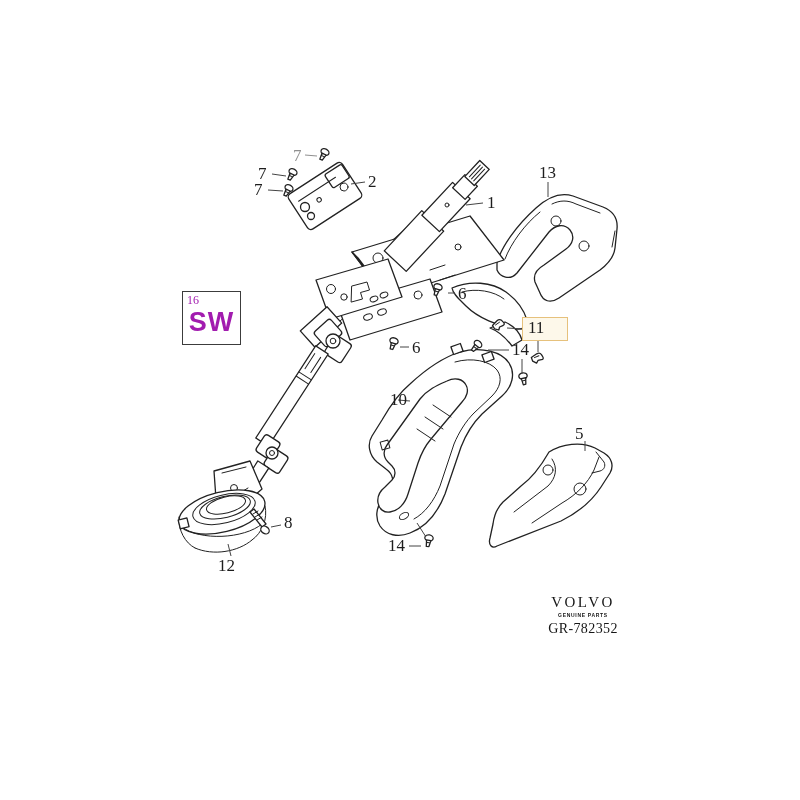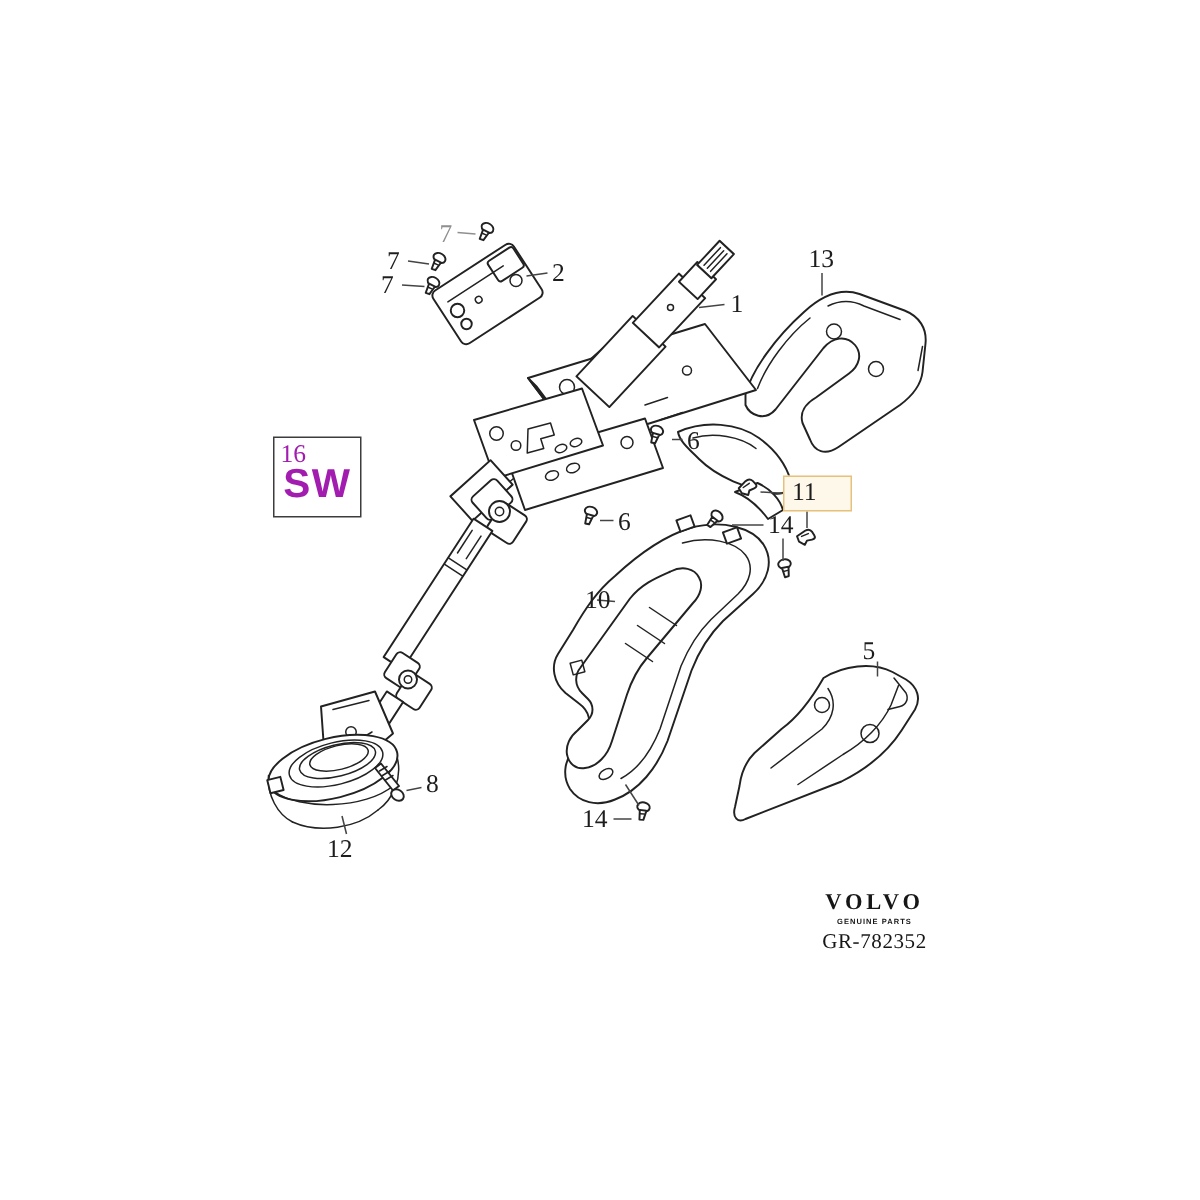--- a/index.html
+++ b/index.html
@@ -14,27 +14,27 @@
   .art .leader{fill:none;stroke:var(--leader-color,#444);stroke-width:1;}
   .art .mut{stroke:var(--muted-label-color,#8f8f8f);}
   .lbl{position:absolute;font-size:17px;line-height:1.1;
        color:var(--label-color,#1d1d1d);}
   .lbl.muted{color:var(--muted-label-color,#8f8f8f);}
   .lbl.hl{border:1.2px solid var(--highlight-border-color,#e6c17c);
           background:var(--highlight-fill-color,#fdf8ea);
           padding:1px 23px 2px 5px;margin:-3px 0 0 -6px;}
   .swbox{position:absolute;left:182px;top:291px;width:57px;height:52px;
          border:1.6px solid #3c3c3c;background:#fff;}
-  .swidx{position:absolute;left:4px;top:1px;font-size:17px;color:#a21caf;}
+  .swidx{position:absolute;left:4px;top:1px;font-size:12px;color:#a21caf;}
   .swcode{position:absolute;left:0;right:0;top:15px;text-align:center;
           font-family:"Liberation Sans",sans-serif;font-weight:bold;
           font-size:27px;letter-spacing:1px;color:#a21caf;}
   .brand{position:absolute;left:538px;top:594px;width:90px;text-align:center;
          color:#161616;}
-  .brand-name{font-weight:bold;font-size:15px;letter-spacing:2.5px;}
+  .brand-name{font-weight:normal;font-size:15px;letter-spacing:2.5px;}
   .brand-tag{font-family:"Liberation Sans",sans-serif;font-weight:bold;
              font-size:5px;letter-spacing:0.7px;margin-top:1px;}
   .brand-code{font-size:14px;letter-spacing:0.4px;margin-top:3px;}
 </style>
 </head>
 <body>
 
 <div class="canvas">
 
   <svg class="art" width="800" height="800" viewBox="0 0 800 800">

